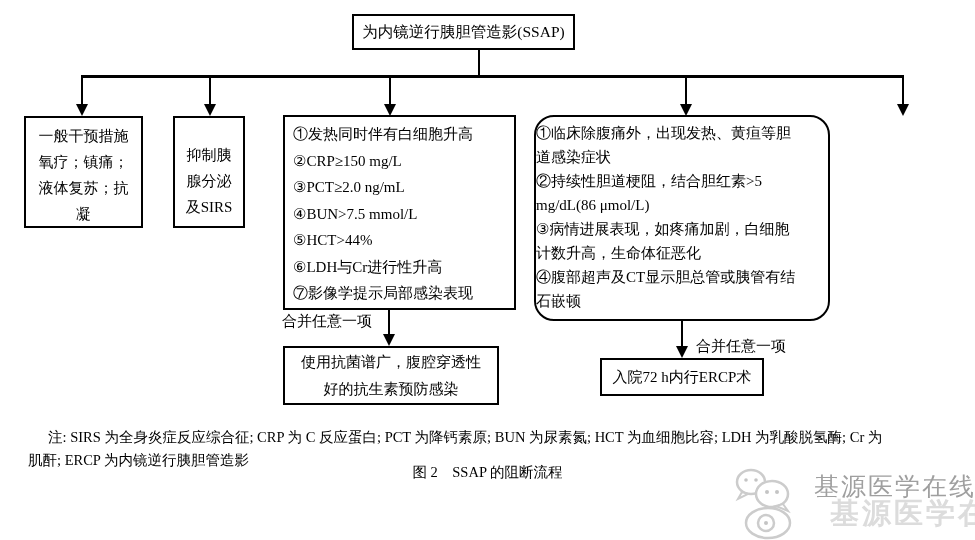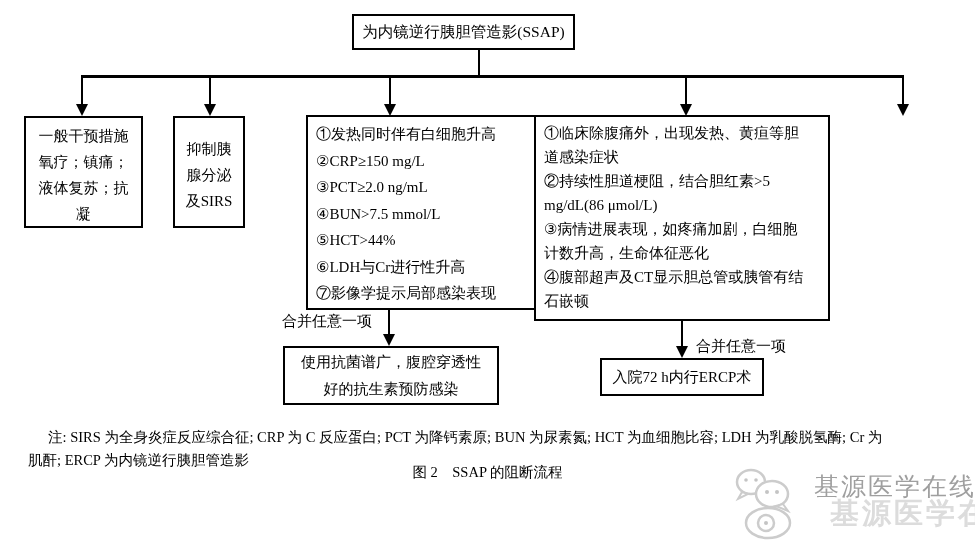--- a/index.html
+++ b/index.html
@@ -8,23 +8,23 @@
     font-family:"Liberation Serif","DejaVu Serif",serif;color:#000;
   }
   .pre{white-space:pre-line;}
   .box{
     position:absolute;border:2px solid #000;background:#fff;
     font-size:15px;line-height:26px;box-sizing:border-box;
   }
   .node-root{left:352px;top:14px;width:223px;height:36px;border-width:2.5px;
     display:flex;align-items:center;justify-content:center;font-size:15.5px;}
   .node-general{left:24px;top:116px;width:119px;height:112px;padding:5px 8px;text-align:center;}
-  .node-suppress{left:173px;top:116px;width:72px;height:112px;padding:18px 0;text-align:center;}
-  .node-criteria{left:283px;top:115px;width:233px;height:195px;padding:4px 8px;line-height:26.5px;margin-left:23px;}
-  .node-biliary{left:534px;top:115px;width:296px;height:206px;padding:4px 8px;line-height:24px;}
+  .node-suppress{left:173px;top:116px;width:72px;height:112px;padding:24px 0;text-align:center;}
+  .node-criteria{left:283px;top:115px;width:233px;height:195px;padding:4px 8px;line-height:26.5px;}
+  .node-biliary{left:534px;top:115px;width:296px;height:206px;padding:4px 0;line-height:24px;border-radius:20px;}
   .node-tcm{left:866px;top:115px;width:85px;height:33px;display:flex;align-items:center;justify-content:center;}
   .node-antibiotic{left:283px;top:346px;width:216px;height:59px;display:flex;align-items:center;justify-content:center;text-align:center;line-height:27px;}
   .node-ercp{left:600px;top:358px;width:164px;height:38px;display:flex;align-items:center;justify-content:center;}
   .cond{position:absolute;font-size:15px;}
   .cond-left{left:282px;top:312px;}
   .cond-right{left:696px;top:337px;}
   .stem{position:absolute;width:2px;background:#000;}
   .hline{position:absolute;height:2.5px;background:#000;}
   .head-down{position:absolute;width:0;height:0;
     border-left:6px solid transparent;border-right:6px solid transparent;border-top:12px solid #000;}

